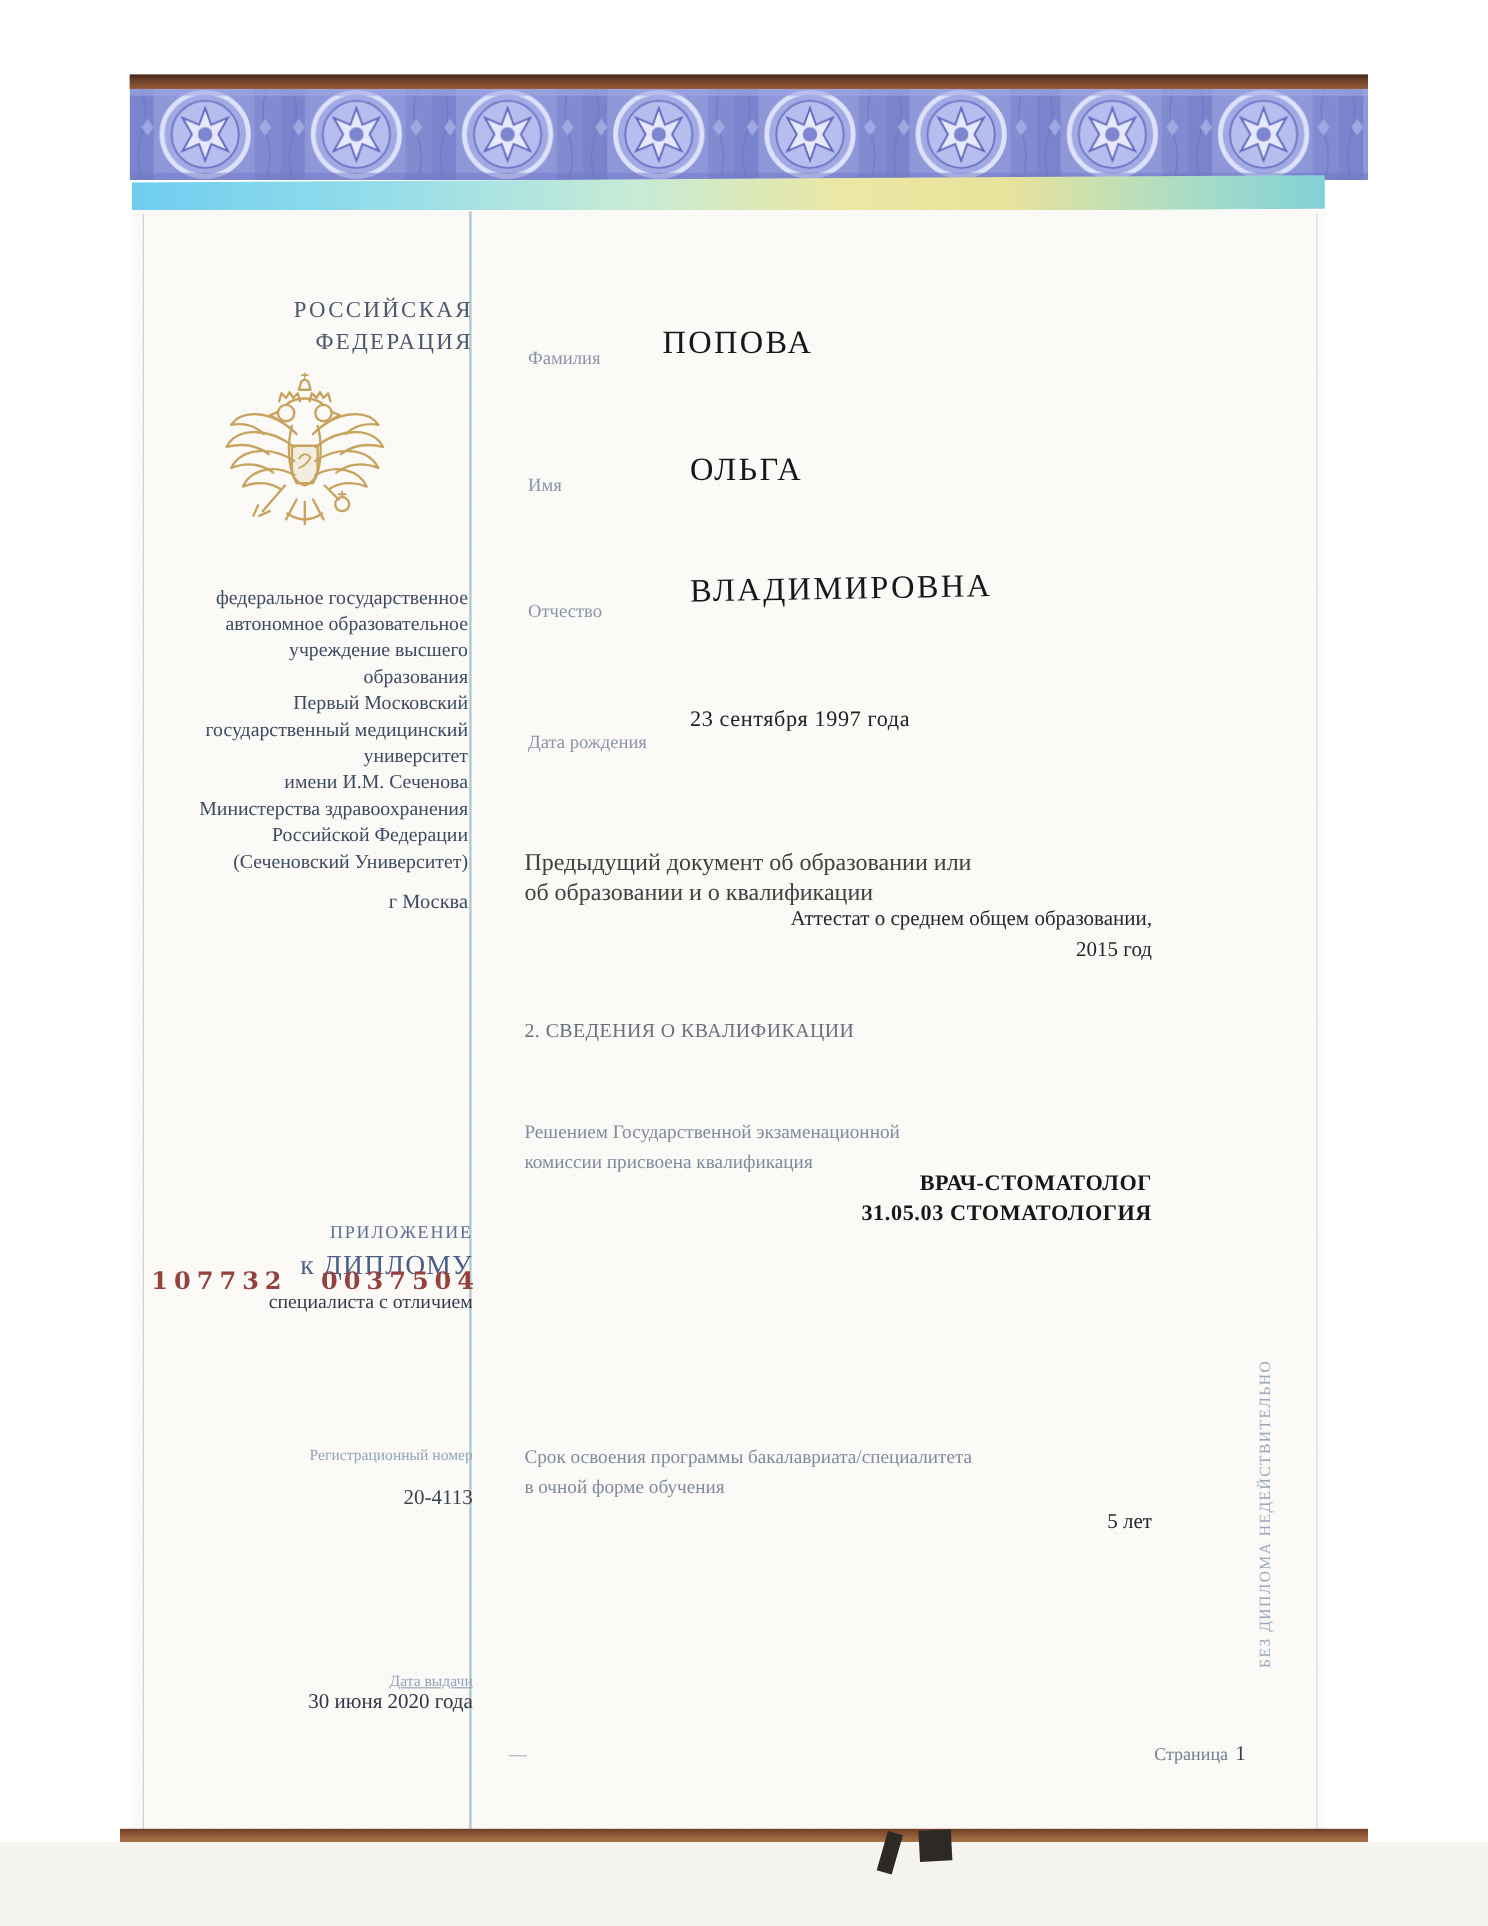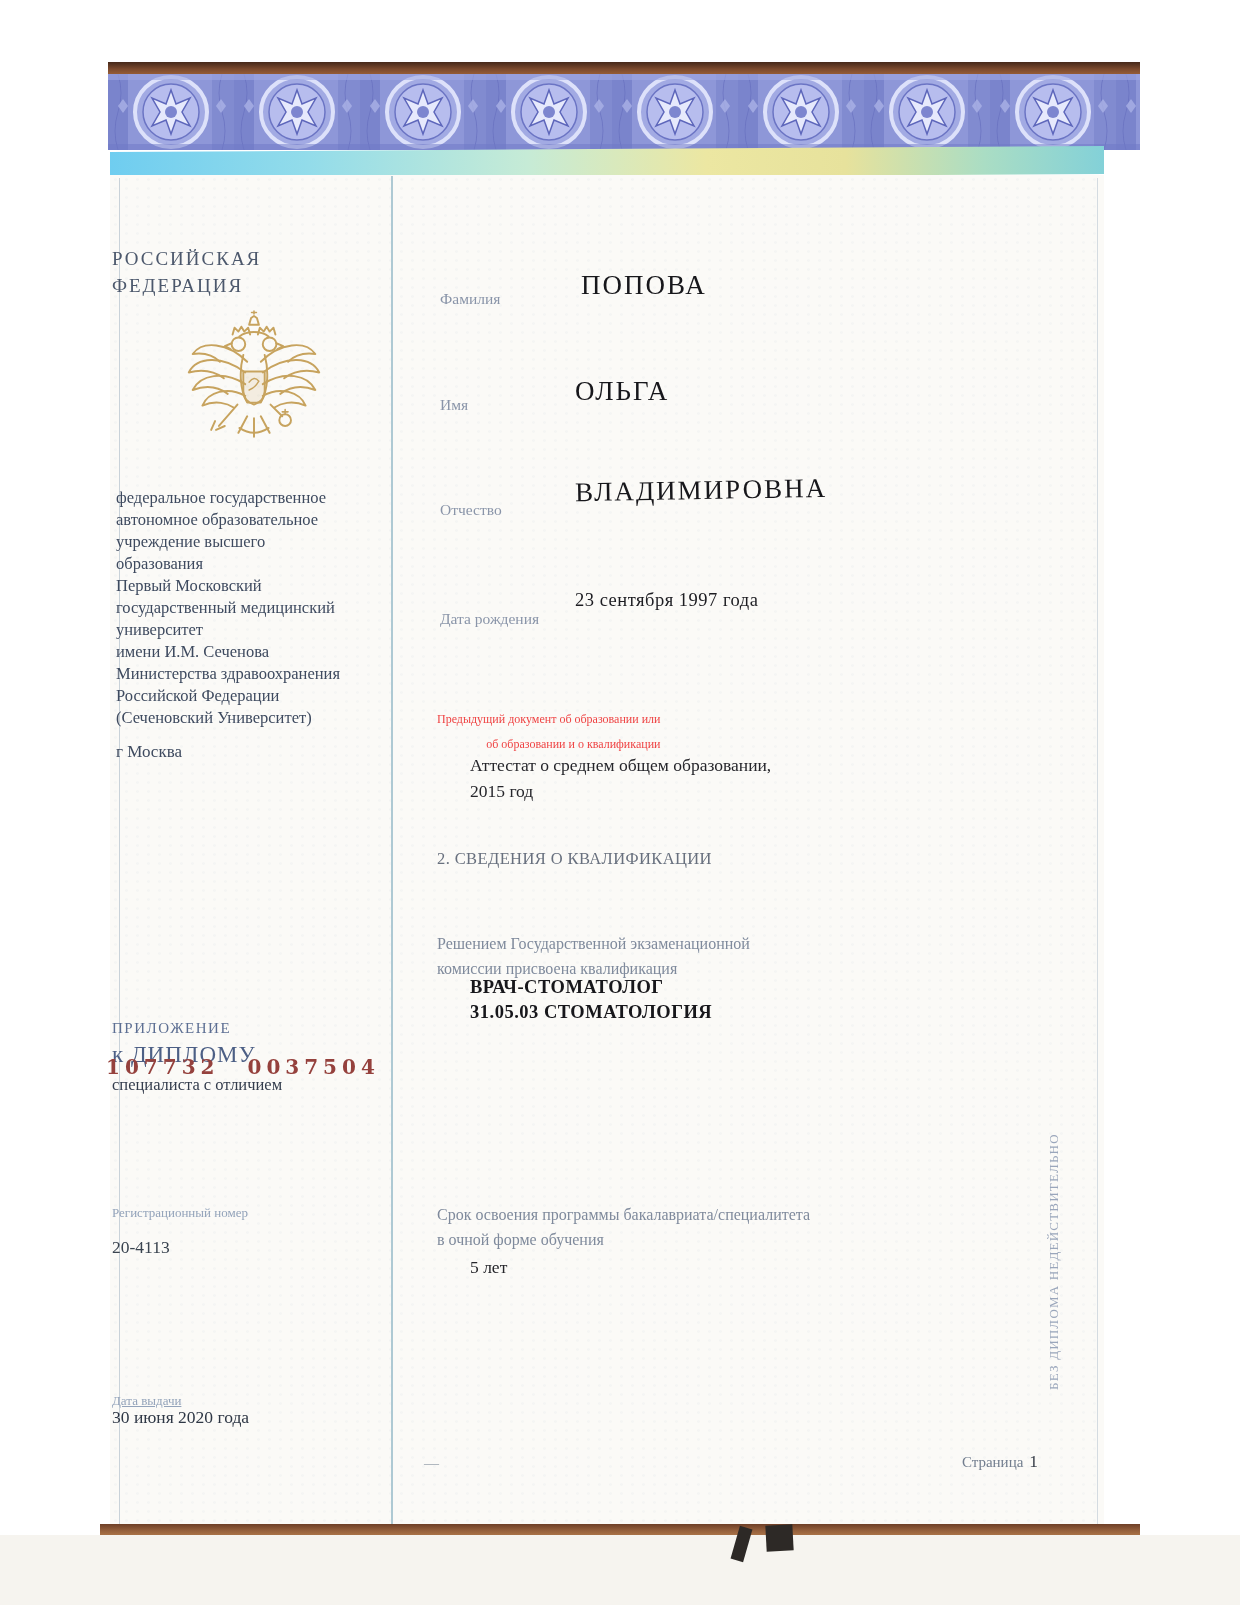--- a/index.html
+++ b/index.html
@@ -3,21 +3,21 @@
 <meta charset="utf-8">
 <style>
   html,body{margin:0;padding:0;background:#ffffff;}
   .canvas{
     position:relative;width:1240px;height:1605px;overflow:hidden;
     background:#ffffff;
     font-family:"Liberation Serif","DejaVu Serif",serif;
   }
   .abs{position:absolute;}
   .ml{white-space:pre-line;}
-  .center{text-align:left;}
+  .center{text-align:right;}
 
   
   .desk-top{left:108px;top:62px;width:1032px;height:13px;
     background:linear-gradient(180deg,#46281a,#7c4a2e 55%,#9a6038);}
   .band{left:108px;top:74px;width:1032px;height:76px;}
   .grad-strip{left:110px;top:149px;width:994px;height:28px;
     transform:skewY(-0.35deg);
     background:linear-gradient(90deg,#6fcdf0 0%,#93dcea 20%,#c6ebd6 42%,#ece7a2 60%,#e7e29c 74%,#aaddc4 88%,#83d1d8 100%);}
   .paper{left:110px;top:175px;width:994px;height:1352px;
     background-color:#fbfaf7;
@@ -47,25 +47,25 @@
   .reg-num{left:112px;width:282px;top:1237px;font-size:17.5px;color:#39434f;}
   .date-label{left:112px;width:282px;top:1393px;font-size:13px;color:#93a3ba;text-decoration:underline;}
   .date-val{left:112px;width:282px;top:1407px;font-size:17.5px;color:#2e3745;}
 
   
   .s-title{font-size:16.5px;letter-spacing:0.4px;color:#68707e;}
   .s1{left:437px;top:180px;}
   .s2{left:437px;top:849px;}
   .f-label{font-size:15.5px;color:#8a95a9;}
   .f-value{font-size:27px;letter-spacing:2px;color:#17171b;}
-  .surname-l{left:440px;top:290px;}  .surname-v{left:581px;top:270px;}
+  .surname-l{left:440px;top:290px;}  .surname-v{left:552px;top:270px;}
   .name-l{left:440px;top:396px;}     .name-v{left:575px;top:376px;}
   .patr-l{left:440px;top:501px;}     .patr-v{left:575px;top:475px;transform:rotate(-1deg);}
   .birth-l{left:440px;top:610px;}    .birth-v{left:575px;top:590px;font-size:18.5px;letter-spacing:0.5px;color:#1d1d22;}
-  .prev-l{left:437px;top:707px;font-size:12px;line-height:25px;color:#ef4444;text-align:right;}
+  .prev-l{left:437px;top:707px;font-size:20px;line-height:25px;color:#404040;}
   .prev-v{left:470px;width:490px;top:752px;font-size:17.5px;line-height:26px;color:#26262b;}
   .decision{left:437px;top:931px;font-size:16px;line-height:25px;color:#7f8a9c;}
   .qual-t{left:470px;width:490px;top:977px;font-size:18.5px;font-weight:600;letter-spacing:0.5px;color:#17171b;}
   .spec-t{left:470px;width:490px;top:1002px;font-size:18.5px;font-weight:600;letter-spacing:0.5px;color:#17171b;}
   .dur-l{left:437px;top:1202px;font-size:16px;line-height:25px;color:#7f8a9c;}
   .dur-v{left:470px;width:490px;top:1257px;font-size:17.5px;color:#26262b;}
   .dash{left:424px;top:1455px;font-size:15px;color:#9aa3ad;}
   .pageline{left:920px;width:160px;top:1451px;text-align:center;font-size:15px;color:#717d8e;}
   .pagenum{font-size:17.5px;color:#3a414c;padding-left:6px;}
   .side-note{left:1046px;top:1120px;height:270px;

